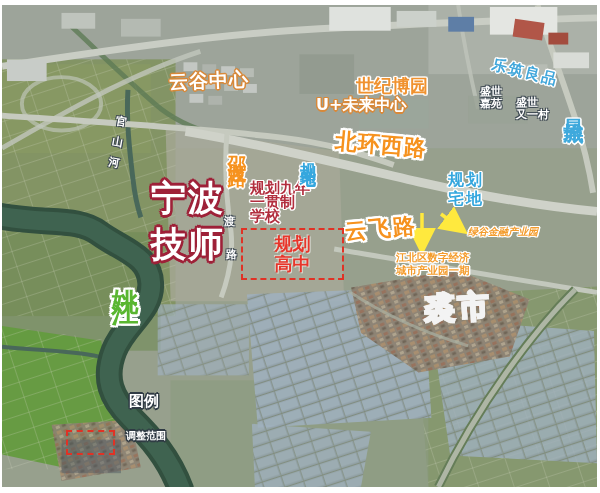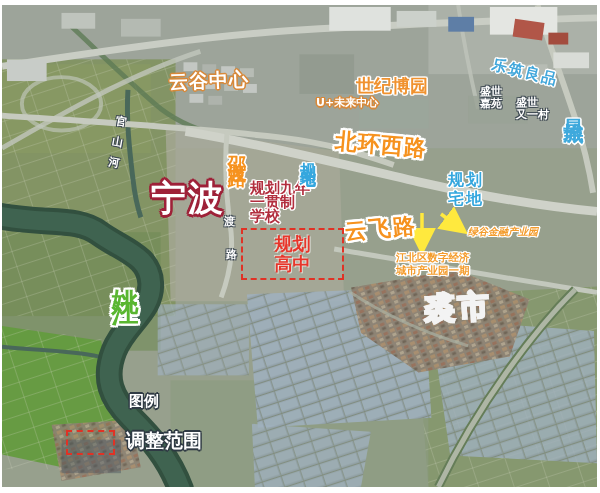--- a/index.html
+++ b/index.html
@@ -13,21 +13,21 @@
   
   .ow1{text-shadow:-1px -1px 0 #fff,1px -1px 0 #fff,-1px 1px 0 #fff,1px 1px 0 #fff,-1.4px 0 0 #fff,1.4px 0 0 #fff,0 -1.4px 0 #fff,0 1.4px 0 #fff;}
   .ow2{text-shadow:-2px -2px 0 #fff,2px -2px 0 #fff,-2px 2px 0 #fff,2px 2px 0 #fff,-2.4px 0 0 #fff,2.4px 0 0 #fff,0 -2.4px 0 #fff,0 2.4px 0 #fff;}
   .o-orange{text-shadow:-1px -1px 0 #d8893a,1px -1px 0 #d8893a,-1px 1px 0 #d8893a,1px 1px 0 #d8893a,-1.5px 0 0 #d8893a,1.5px 0 0 #d8893a,0 -1.5px 0 #d8893a,0 1.5px 0 #d8893a;}
   .o-crimson{text-shadow:-2px -2px 0 #9e2138,2px -2px 0 #9e2138,-2px 2px 0 #9e2138,2px 2px 0 #9e2138,-2.6px 0 0 #9e2138,2.6px 0 0 #9e2138,0 -2.6px 0 #9e2138,0 2.6px 0 #9e2138;margin-top:28px;}
   .o-dark{text-shadow:-1px -1px 0 #3f4a54,1px -1px 0 #3f4a54,-1px 1px 0 #3f4a54,1px 1px 0 #3f4a54;}
   .o-dark2{text-shadow:-1.3px -1.3px 0 #2f3a44,1.3px -1.3px 0 #2f3a44,-1.3px 1.3px 0 #2f3a44,1.3px 1.3px 0 #2f3a44,0 1.6px 0 #2f3a44,0 -1.6px 0 #2f3a44;}
   
   .l-yungu{left:169px;top:71px;font-size:19px;letter-spacing:1px;color:#fff;transform:rotate(-2deg);}
   .l-shiji{left:356px;top:77px;font-size:18px;color:#f0922f;}
-  .l-ufuture{left:316px;top:97px;font-size:11px;color:#fff;}
+  .l-ufuture{left:316px;top:97px;font-size:16px;color:#fff;}
   .l-lezhu{left:494px;top:57px;font-size:15px;letter-spacing:2px;color:#41a7db;transform:rotate(14deg);transform-origin:left top;}
   .l-ssjy{left:480px;top:86px;font-size:11px;line-height:12px;color:#fff;}
   .l-ssyyc{left:516px;top:97px;font-size:11px;line-height:12px;color:#fff;}
   .l-xlc{left:564px;top:102px;font-size:20px;letter-spacing:3px;color:#3fa9dc;}
   .l-bhxl{left:336px;top:130px;font-size:22px;letter-spacing:1px;color:#f6921e;transform:rotate(5deg);transform-origin:left top;}
   .l-sdl{left:228px;top:140px;font-size:19px;letter-spacing:7px;color:#f6921e;}
   .l-school{left:250px;top:181px;font-size:15px;line-height:14px;color:#b22e3e;}
   .l-zdl{left:300px;top:149px;font-size:16px;letter-spacing:3px;color:#35a7de;}
   .l-college{left:151px;top:147px;font-size:35px;line-height:46px;letter-spacing:2px;color:#fff;}
   .l-gsh{left:118px;top:106px;font-size:11px;letter-spacing:21px;color:#fff;transform:rotate(10deg);transform-origin:center top;}
@@ -35,21 +35,21 @@
   .l-lu{left:226px;top:249px;font-size:11px;color:#fff;}
   .l-zdr{left:448px;top:170px;font-size:16px;line-height:19px;letter-spacing:2px;color:#35a7de;}
   .l-yfl{left:344px;top:221px;font-size:22px;letter-spacing:2px;color:#f6921e;transform:rotate(-5deg);transform-origin:left top;}
   .l-lvgu{left:468px;top:227px;font-size:10px;color:#f49c2c;font-style:italic;}
   .l-jiangbei{left:396px;top:251px;font-size:10.5px;line-height:12.5px;color:#f49c2c;}
   .l-yj{left:112px;top:268px;font-size:27px;letter-spacing:9px;color:#59b630;}
   .l-qs{left:424px;top:292px;font-size:31px;letter-spacing:3px;color:rgba(255,255,255,0.22);
         -webkit-text-stroke:2px #f3f3f3;transform:rotate(-3deg);
         text-shadow:-1px -1px 0 rgba(255,255,255,.85),1px -1px 0 rgba(255,255,255,.85),-1px 1px 0 rgba(255,255,255,.85),1px 1px 0 rgba(255,255,255,.85);}
   .l-tuli{left:101px;top:394px;font-size:15px;color:#fff;padding-left:28px;}
-  .l-tzfw{left:126px;top:431px;font-size:19px;color:#fff;}
+  .l-tzfw{left:126px;top:431px;font-size:10px;color:#fff;}
   
   .box{position:absolute;border:2.5px dashed #e03225;}
   .box-main{left:241px;top:228px;width:99px;height:48px;display:flex;align-items:center;justify-content:center;}
   .box-main .gz{font-weight:bold;font-size:18px;line-height:20px;color:#e8352a;text-align:center;
                 text-shadow:-1px -1px 0 rgba(255,255,255,.6),1px 1px 0 rgba(255,255,255,.6);}
   .box-legend{left:66px;top:430px;width:45px;height:21px;border-width:2px;}
 </style>
 </head>
 <body>
 
@@ -176,20 +176,21 @@
   <div class="lbl l-school ow1">
     <div>规划九年</div>
     <div>一贯制</div>
     <div>学校</div>
   </div>
 
   <div class="lbl l-zdl vert ow1">规划宅地</div>
 
   <div class="lbl l-college o-crimson">
     <div>宁波</div>
+    <div>技师</div>
   </div>
 
   <div class="lbl l-gsh vert o-dark">官山河</div>
   <div class="lbl l-du o-dark">渡</div>
   <div class="lbl l-lu o-dark">路</div>
 
   <div class="lbl l-zdr ow1">
     <div>规划</div>
     <div>宅地</div>
   </div>

